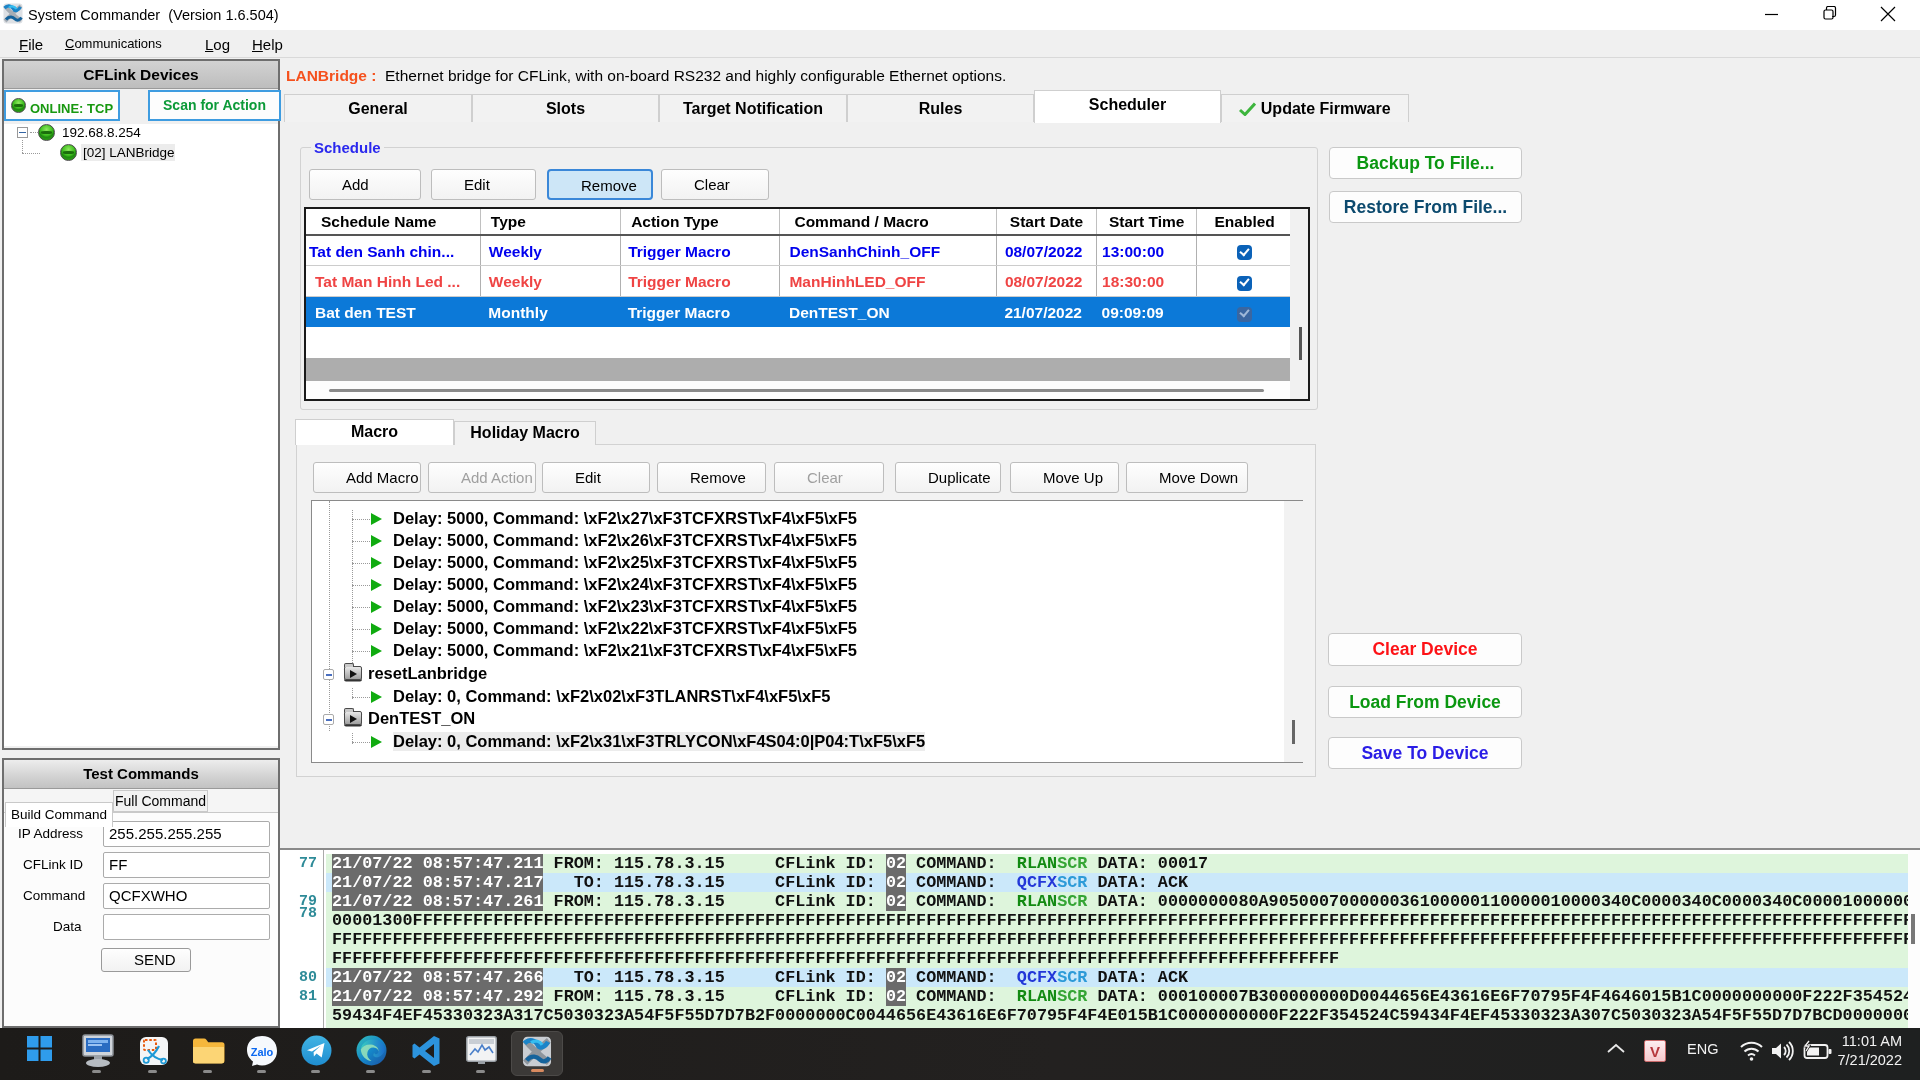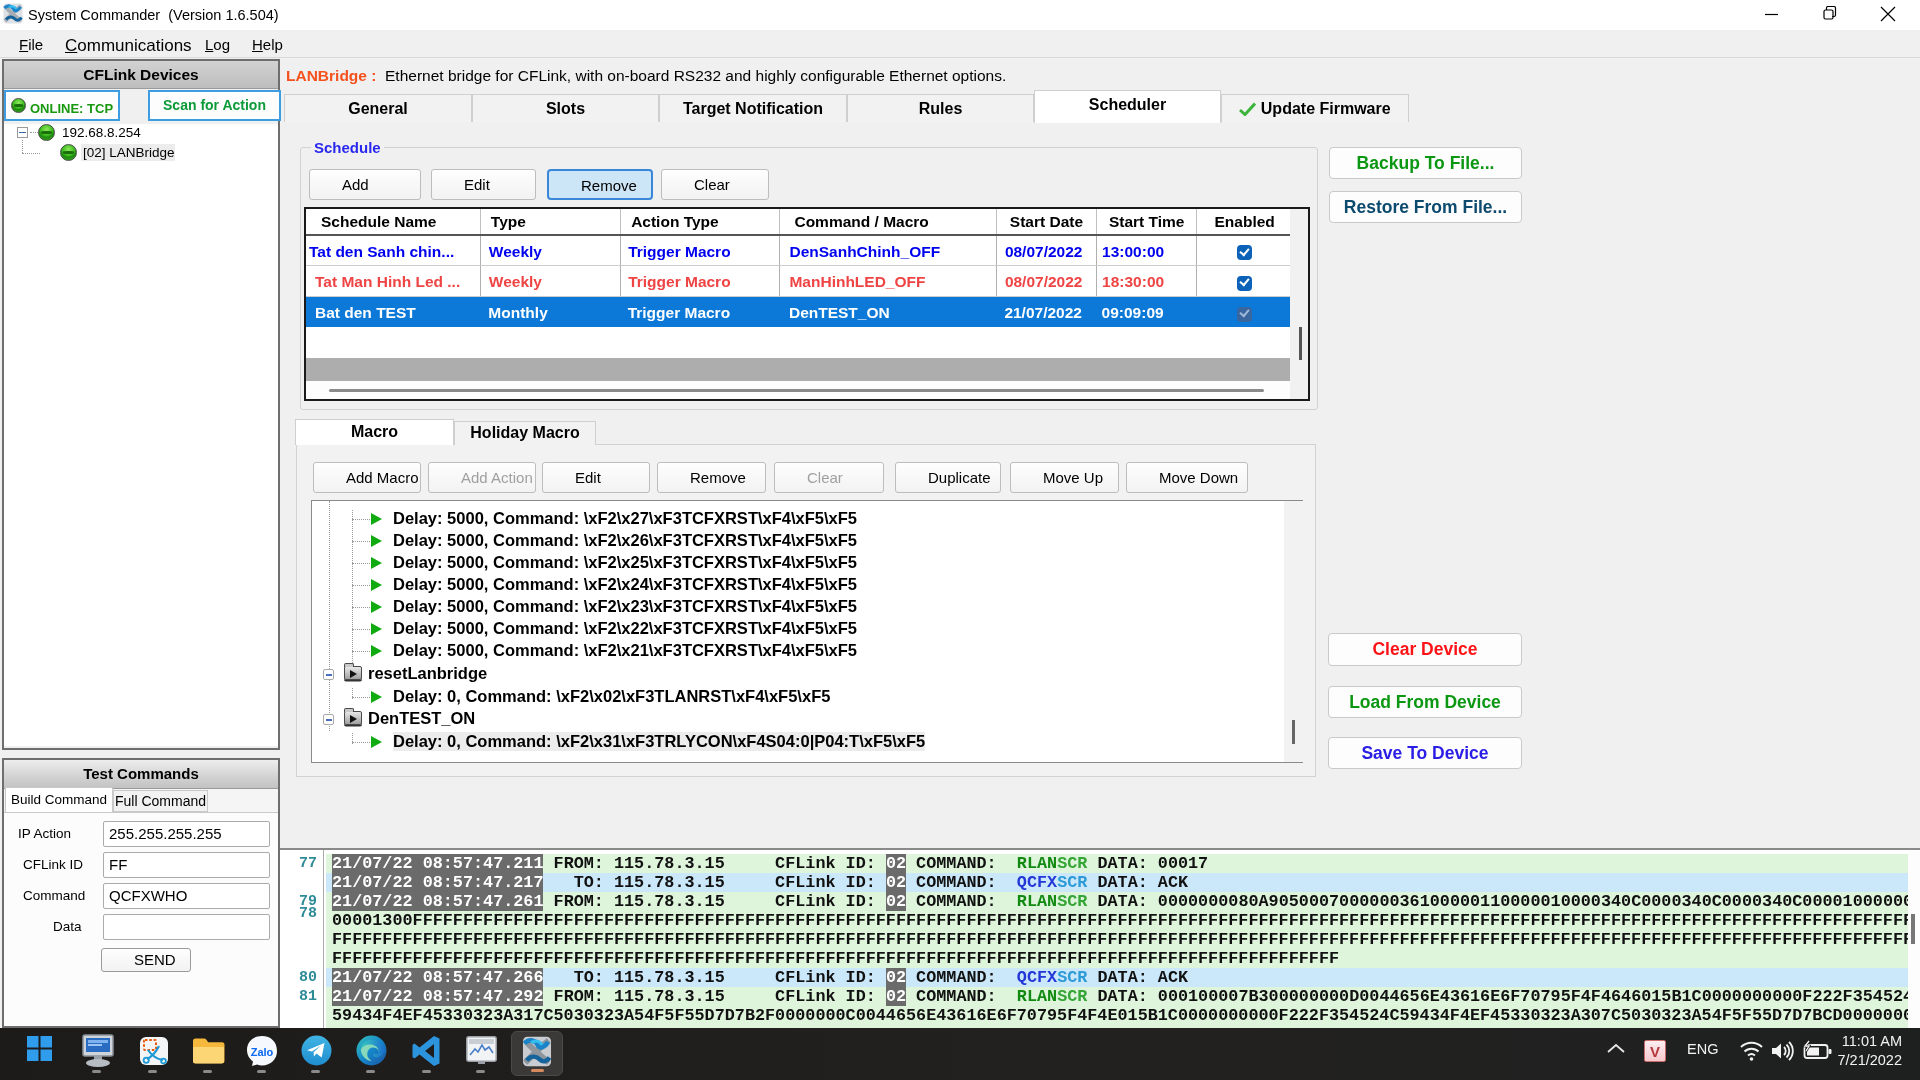--- a/index.html
+++ b/index.html
@@ -53,21 +53,21 @@
 
 <svg class="abs" style="left:1760px;top:6px;" width="150" height="18" viewBox="0 0 150 18">
   <line x1="5" y1="8.5" x2="18" y2="8.5" stroke="#000" stroke-width="1.2"></line>
   <rect x="64" y="4" width="9" height="9" rx="1.5" fill="none" stroke="#000" stroke-width="1.2"></rect>
   <path d="M66.5 4 L66.5 2 a1.5 1.5 0 0 1 1.5 -1.5 L74 0.5 a1.5 1.5 0 0 1 1.5 1.5 L75.5 9 a1.5 1.5 0 0 1 -1.5 1.5 l-1.8 0" fill="none" stroke="#000" stroke-width="1.2"></path>
   <path d="M121 1 L135 15 M135 1 L121 15" stroke="#000" stroke-width="1.2"></path>
 </svg>
 
 <div class="abs" style="left:0;top:30px;width:1920px;height:28px;background:#f0f0f0;border-bottom:1px solid #d9d9d9;"></div>
 <div class="abs" style="left:19px;top:36px;font-size:15px;"><span style="text-decoration:underline">F</span>ile</div>
-<div class="abs" style="left:65px;top:36px;font-size:17px;"><span style="text-decoration:underline">C</span>ommunications</div>
+<div class="abs" style="left:65px;top:36px;font-size:13px;"><span style="text-decoration:underline">C</span>ommunications</div>
 <div class="abs" style="left:205px;top:36px;font-size:15px;"><span style="text-decoration:underline">L</span>og</div>
 <div class="abs" style="left:252px;top:36px;font-size:15px;"><span style="text-decoration:underline">H</span>elp</div>
 
 <div class="abs" style="left:2px;top:59px;width:278px;height:691px;background:#f0f0f0;border:2px solid #6e6e6e;">
   <div style="height:28px;background:linear-gradient(#d2d2d2,#bdbdbd);border-bottom:1px solid #9a9a9a;text-align:center;font-weight:bold;font-size:15.5px;line-height:27px;">CFLink Devices</div>
   <div class="abs" style="left:0px;top:29px;width:116px;height:31px;background:#fdfdfd;border:2px solid #3e9ce0;"></div>
   <div class="orb" style="left:7px;top:37px;width:15px;height:15px;"></div>
   <div class="abs b" style="left:26px;top:40px;font-size:13px;color:#17980f;">ONLINE: TCP</div>
   <div class="abs" style="left:144px;top:29px;width:133px;height:31px;background:#fdfdfd;border:2px solid #3e9ce0;text-align:center;line-height:27px;font-size:14px;font-weight:bold;color:#0c9a38;">Scan for Action</div>
   <div class="abs" style="left:0px;top:63px;width:274px;height:622px;background:#ffffff;">
@@ -80,24 +80,24 @@
     <div class="abs" style="left:18px;top:16px;width:1px;height:13px;border-left:1px dotted #9a9a9a;"></div>
     <div class="abs" style="left:18px;top:29px;width:18px;height:1px;border-top:1px dotted #9a9a9a;"></div>
     <div class="orb" style="left:56px;top:20px;width:17px;height:17px;"></div>
     <div class="abs" style="left:77px;top:20px;width:94px;height:17px;background:#ececec;"></div>
     <div class="abs" style="left:79px;top:21px;font-size:13.5px;">[02] LANBridge</div>
   </div>
 </div>
 
 <div class="abs" style="left:2px;top:758px;width:278px;height:270px;background:#f5f5f5;border:2px solid #6e6e6e;">
   <div style="height:29px;background:linear-gradient(#ededed,#d2d2d2 60%,#c2c2c2);border-bottom:1px solid #9a9a9a;text-align:center;font-weight:bold;font-size:15px;line-height:28px;">Test Commands</div>
-  <div class="abs" style="left:1px;top:27px;width:108px;height:25px;background:#fff;border:1px solid #c9c9c9;border-bottom:none;text-align:center;font-size:13.5px;line-height:24px;z-index:2;">Build Command</div>
+  <div class="abs" style="left:1px;top:42px;width:108px;height:25px;background:#fff;border:1px solid #c9c9c9;border-bottom:none;text-align:center;font-size:13.5px;line-height:24px;z-index:2;">Build Command</div>
   <div class="abs" style="left:109px;top:30px;width:95px;height:22px;background:#f2f2f2;border:1px solid #c9c9c9;text-align:center;font-size:14px;line-height:21px;">Full Command</div>
   <div class="abs" style="left:0;top:52px;width:274px;height:214px;border-top:1px solid #c9c9c9;background:#fcfcfc;"></div>
-  <div class="abs" style="left:14px;top:66px;font-size:13.5px;">IP Action</div>
+  <div class="abs" style="left:14px;top:66px;font-size:13.5px;">IP Address</div>
   <div class="abs" style="left:99px;top:61px;width:167px;height:26px;background:#fff;border:1px solid #ababab;border-radius:2px;font-size:15px;line-height:23px;padding-left:5px;">255.255.255.255</div>
   <div class="abs" style="left:19px;top:97px;font-size:13.5px;">CFLink ID</div>
   <div class="abs" style="left:99px;top:92px;width:167px;height:26px;background:#fff;border:1px solid #ababab;border-radius:2px;font-size:15px;line-height:23px;padding-left:5px;">FF</div>
   <div class="abs" style="left:19px;top:128px;font-size:13.5px;">Command</div>
   <div class="abs" style="left:99px;top:123px;width:167px;height:26px;background:#fff;border:1px solid #ababab;border-radius:2px;font-size:15px;line-height:23px;padding-left:5px;">QCFXWHO</div>
   <div class="abs" style="left:49px;top:159px;font-size:13.5px;">Data</div>
   <div class="abs" style="left:99px;top:154px;width:167px;height:26px;background:#fff;border:1px solid #ababab;border-radius:2px;"></div>
   <div class="btn" style="left:97px;top:188px;width:90px;height:24px;line-height:22px;border-color:#9a9a9a;">SEND</div>
 </div>
 

